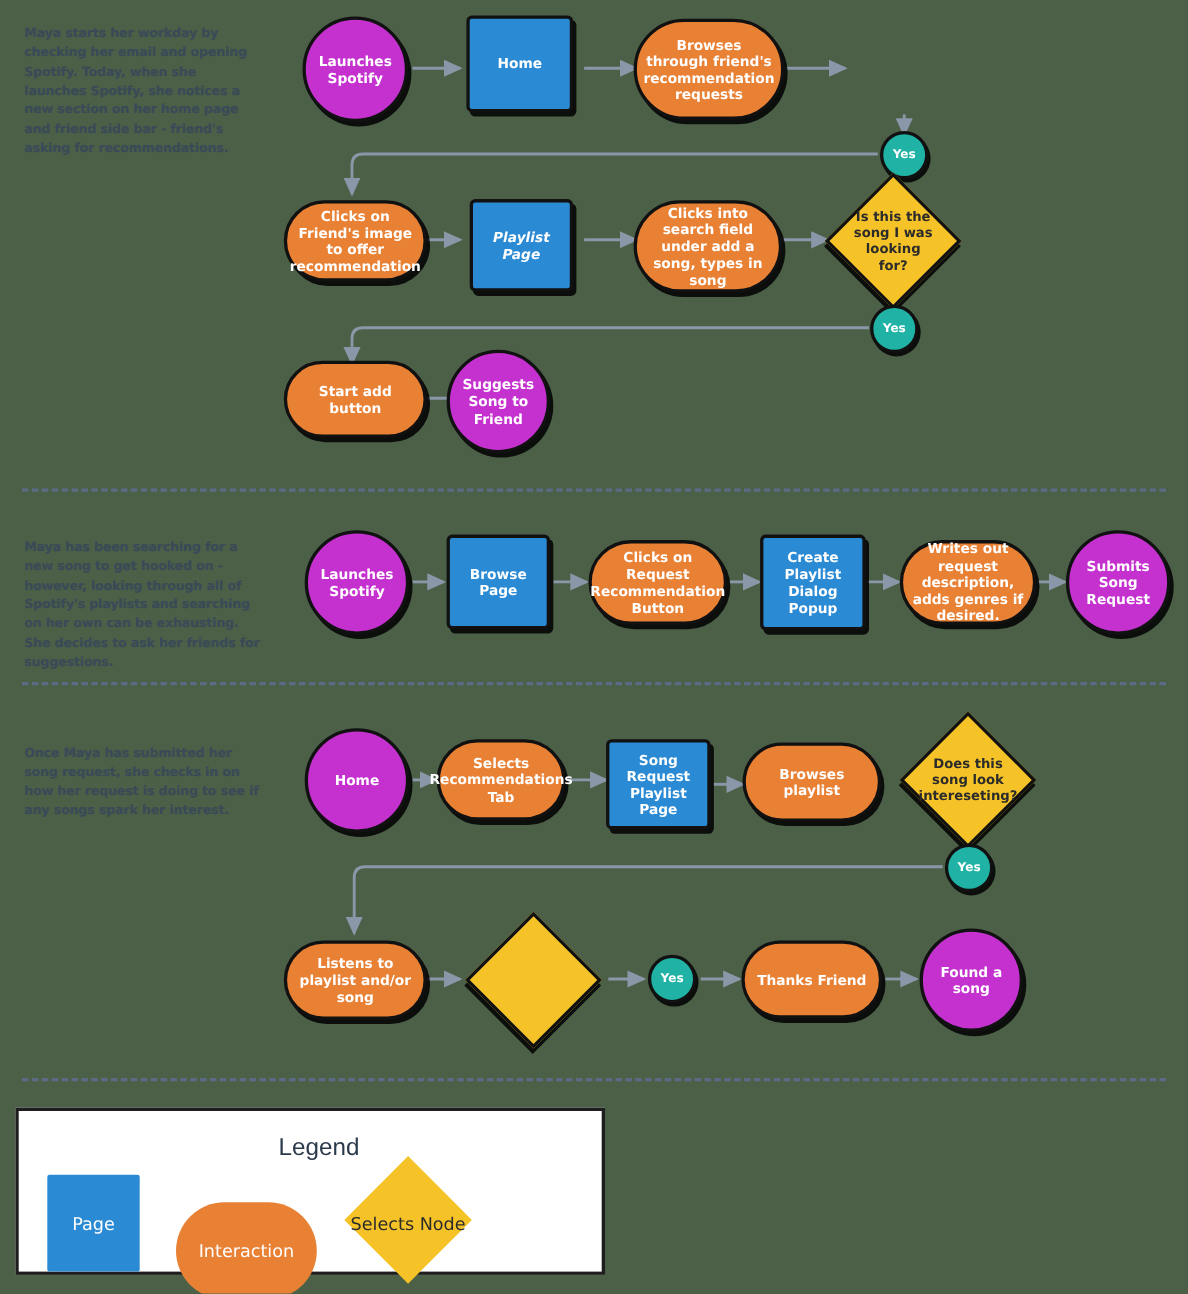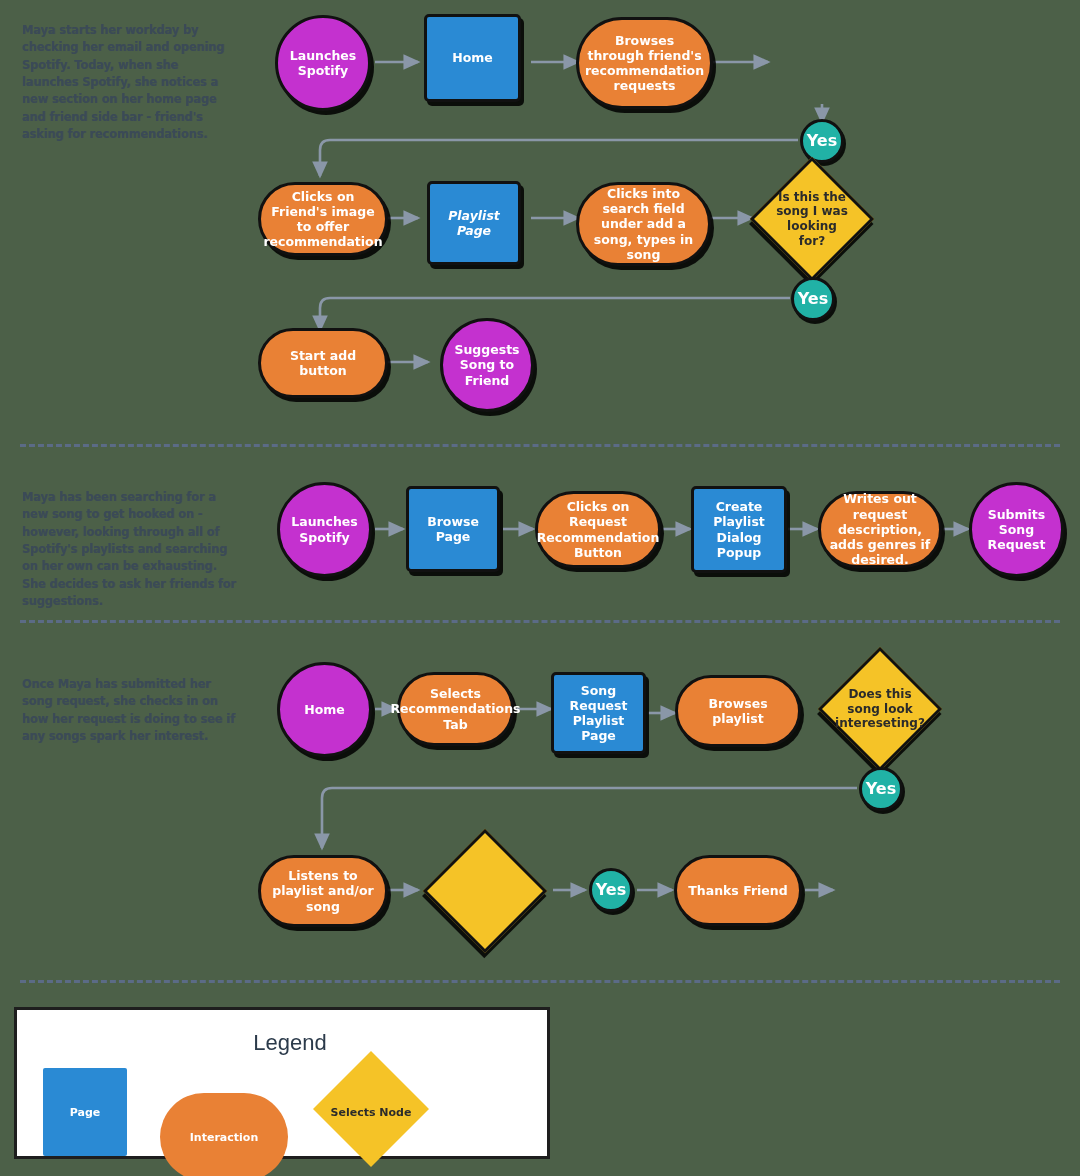--- a/index.html
+++ b/index.html
@@ -88,21 +88,21 @@
     z-index: 2;
     width: 140%;
     font-weight: 700;
   }
   
   .n-yes {
     background: #21b2a6;
     border-radius: 50%;
     border: 3px solid #111111;
     box-shadow: 2px 3px 0 rgba(0,0,0,0.85);
-    font-size: 16px;
+    font-size: 11px;
   }
 
   
   .story {
     position: absolute;
     color: #3b4a57;
     font-size: 11.4px;
     font-weight: 700;
     line-height: 1.52;
     letter-spacing: -0.1px;
@@ -143,22 +143,22 @@
     font-family: "Liberation Sans", sans-serif;
     padding-left: 16px;
   }
   .lg-item {
     position: absolute;
     display: flex;
     align-items: center;
     justify-content: center;
     text-align: center;
     color: #ffffff;
-    font-size: 11px;
-    font-weight: 700;
+    font-size: 16px;
+    font-weight: 400;
     box-sizing: border-box;
   }
   .lg-page   { background: #2a8ad4; border-radius: 2px; }
   .lg-act    { background: #e98135; border-radius: 44px; }
   .lg-start  { background: #c431cf; border-radius: 50%; }
   .lg-dec    { background: transparent; color: #2b2b2b; }
   .lg-dec .dia {
     position: absolute;
     left: 17px; top: 0;
     width: 82px; height: 82px;
@@ -257,21 +257,21 @@
   </div>
 
   <div class="node n-yes" style="left:791px; top:277px; width:44px; height:44px;">
     <span class="lbl">Yes</span>
   </div>
 
   <div class="node n-act" style="left:258px; top:328px; width:130px; height:70px;">
     <span class="lbl">Start add button</span>
   </div>
 
-  <div class="node n-start" style="left:440px; top:318px; width:94px; height:94px;">
+  <div class="node n-start" style="left:406px; top:318px; width:94px; height:94px;">
     <span class="lbl">Suggests Song to Friend</span>
   </div>
 
   <div class="divider" style="top:444px;"></div>
 
   <div class="story" style="left:22px; top:489px; width:216px;">Maya has been searching for a new song to get hooked on - however, looking through all of Spotify's playlists and searching on her own can be exhausting. She decides to ask her friends for suggestions.</div>
 
   <div class="node n-start" style="left:277px; top:482px; width:95px; height:95px;">
     <span class="lbl">Launches Spotify</span>
   </div>
@@ -334,20 +334,23 @@
   </div>
 
   <div class="node n-yes" style="left:589px; top:868px; width:44px; height:44px;">
     <span class="lbl">Yes</span>
   </div>
 
   <div class="node n-act" style="left:674px; top:855px; width:128px; height:71px;">
     <span class="lbl">Thanks Friend</span>
   </div>
 
+  <div class="node n-start" style="left:836px; top:844px; width:94px; height:94px;">
+    <span class="lbl">Found a song</span>
+  </div>
 
   <div class="divider" style="top:980px;"></div>
 
   <div id="legend">
     <div class="legend-title">Legend</div>
 
     <div class="lg-item lg-page" style="left:26px; top:58px; width:84px; height:88px;">
       <span class="lbl">Page</span>
     </div>
 

